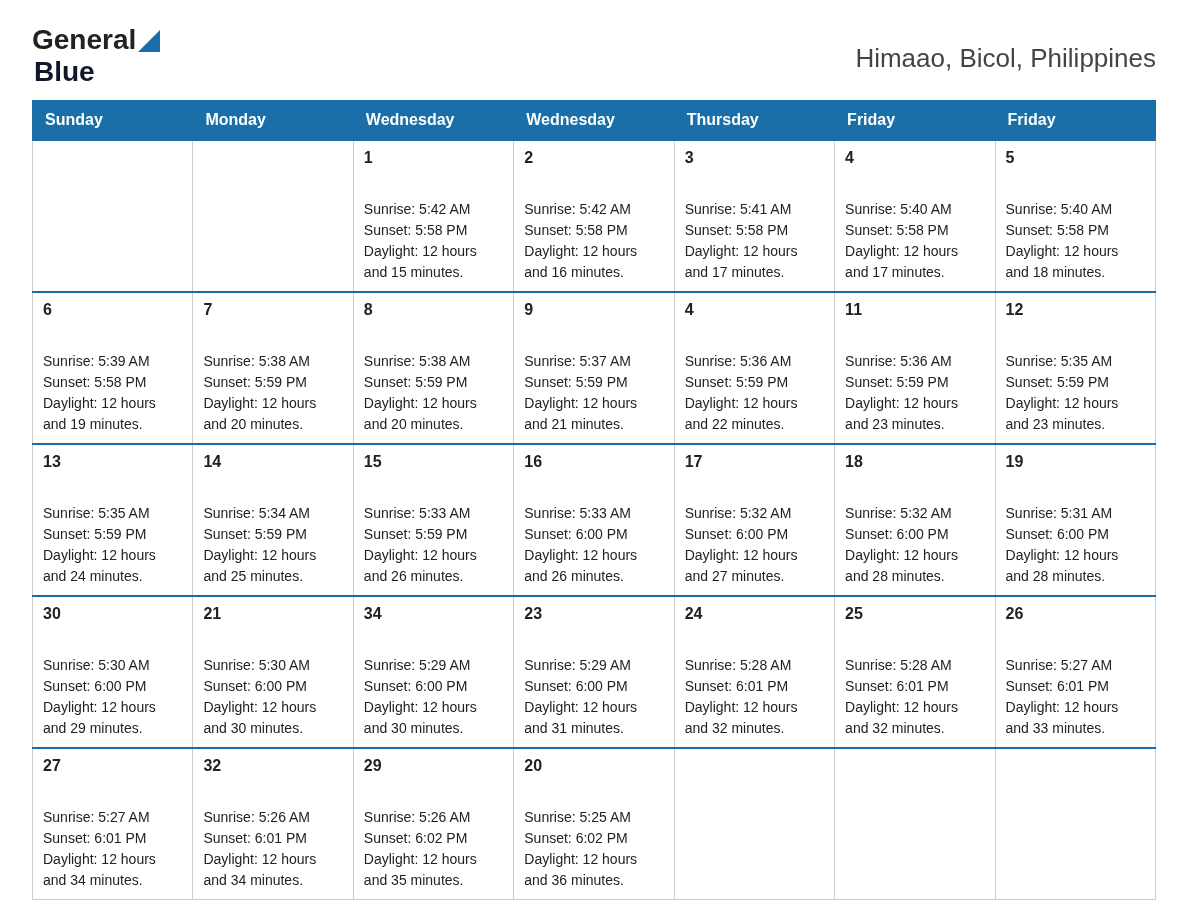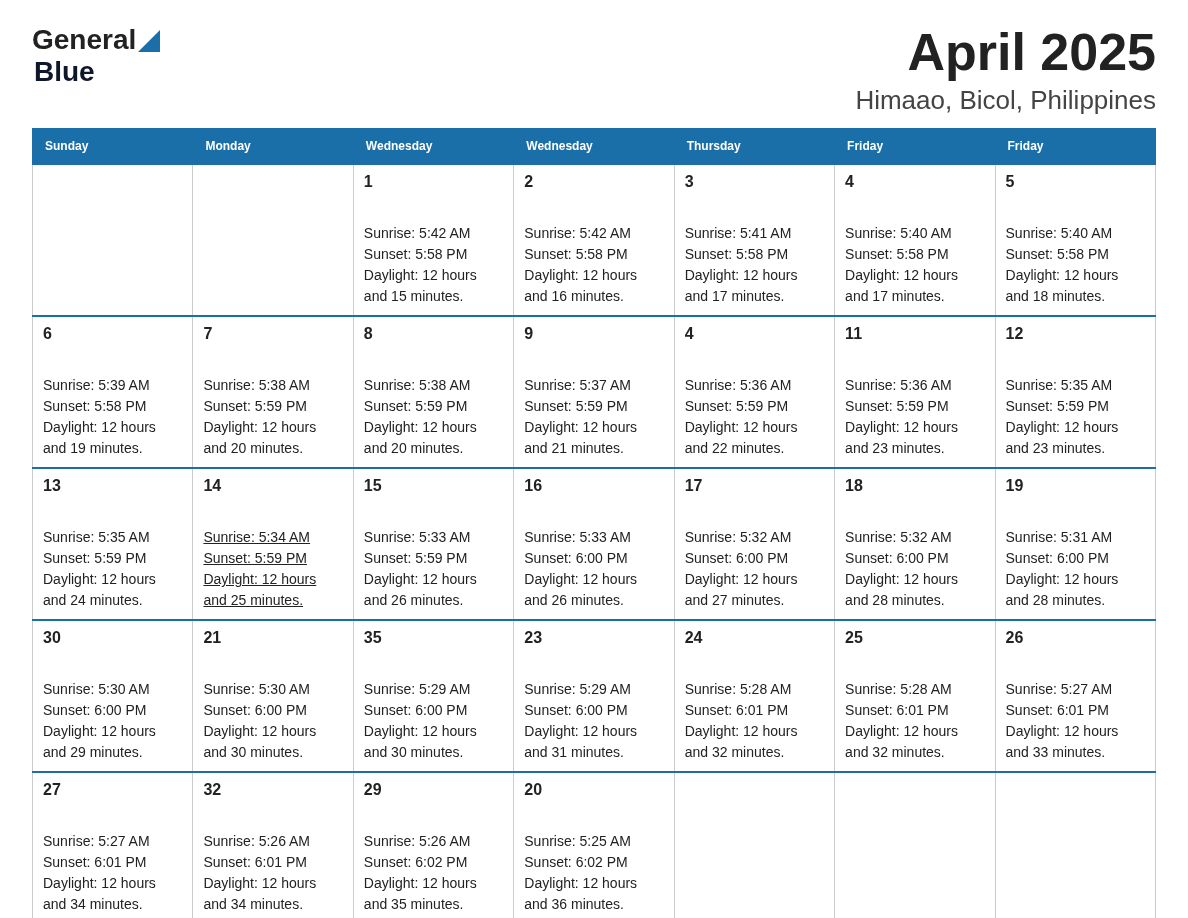--- a/index.html
+++ b/index.html
@@ -7,21 +7,21 @@
       font-family: Arial, sans-serif;
       background: #fff;
       color: #222;
       padding: 24px 32px;
       width: 1188px;
       min-height: 918px;
     }
     .header-row {
       display: flex;
       justify-content: space-between;
-      align-items: flex-start;
+      align-items: center;
       margin-bottom: 12px;
     }
     .logo-container {
       display: flex;
       flex-direction: column;
       align-items: flex-start;
     }
     .logo-line1 {
       display: flex;
       align-items: center;
@@ -41,21 +41,21 @@
       margin-top: 4px;
     }
     .calendar-table {
       width: 100%;
       border-collapse: collapse;
       margin-top: 8px;
     }
     .calendar-table th {
       background-color: #1a6fa8;
       color: #fff;
-      font-size: 12px;
+      font-size: 16px;
       font-weight: bold;
       padding: 10px 12px;
       text-align: left;
       border: 1px solid #1a6fa8;
     }
     .calendar-table td {
       vertical-align: top;
       padding: 8px 10px;
       border: 1px solid #ccc;
       border-top: 2px solid #1a6fa8;
@@ -88,21 +88,20 @@
       <span style="font-size:28px;font-weight:bold;color:#222;">General</span>
       <svg width="22" height="22" viewBox="0 0 22 22" style="margin-left:2px;margin-top:2px;">
         <polygon points="0,22 22,0 22,22" fill="#1a6fa8"></polygon>
       </svg>
     </div>
     <div>
       <span style="font-size:28px;font-weight:bold;color:#0f172a;margin-left:2px;">Blue</span>
     </div>
   </div>
   <div class="title-block">
-    <div class="month-title">April 2025</div>
     <div class="location-title">Himaao, Bicol, Philippines</div>
   </div>
 </div>
 
 <table class="calendar-table">
   <thead>
     <tr>
     <th>Sunday</th>
         <th>Monday</th>
         <th>Wednesday</th>
@@ -206,21 +205,21 @@
       <tr>
         <td>
           <span class="day-number">13</span>
           <div class="day-info" style="white-space: pre-line;">Sunrise: 5:35 AM
 Sunset: 5:59 PM
 Daylight: 12 hours
 and 24 minutes.</div>
         </td>
         <td>
           <span class="day-number">14</span>
-          <div class="day-info" style="white-space: pre-line; text-decoration: underline;">Sunrise: 5:34 AM
+          <div class="day-info" style="white-space: pre-line;">Sunrise: 5:34 AM
 Sunset: 5:59 PM
 Daylight: 12 hours
 and 25 minutes.</div>
         </td>
         <td>
           <span class="day-number">15</span>
           <div class="day-info" style="white-space: pre-line;">Sunrise: 5:33 AM
 Sunset: 5:59 PM
 Daylight: 12 hours
 and 26 minutes.</div>
@@ -263,21 +262,21 @@
 and 29 minutes.</div>
         </td>
         <td>
           <span class="day-number">21</span>
           <div class="day-info" style="white-space: pre-line;">Sunrise: 5:30 AM
 Sunset: 6:00 PM
 Daylight: 12 hours
 and 30 minutes.</div>
         </td>
         <td>
-          <span class="day-number">35</span>
+          <span class="day-number">34</span>
           <div class="day-info" style="white-space: pre-line;">Sunrise: 5:29 AM
 Sunset: 6:00 PM
 Daylight: 12 hours
 and 30 minutes.</div>
         </td>
         <td>
           <span class="day-number">23</span>
           <div class="day-info" style="white-space: pre-line;">Sunrise: 5:29 AM
 Sunset: 6:00 PM
 Daylight: 12 hours

